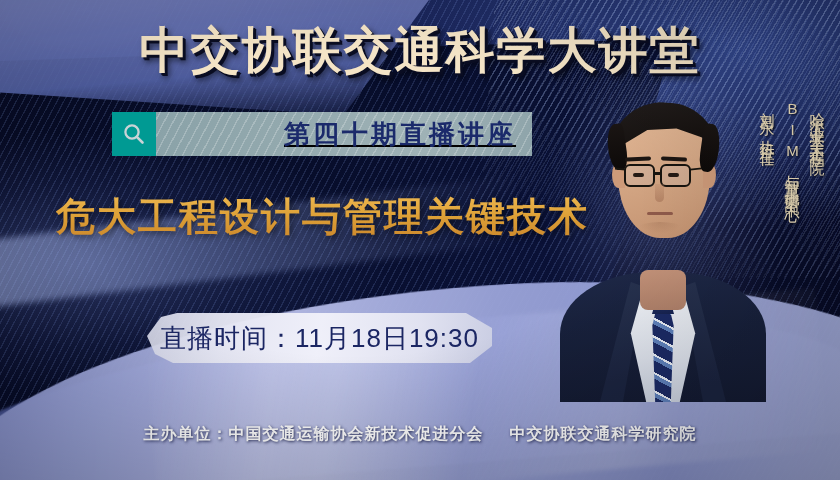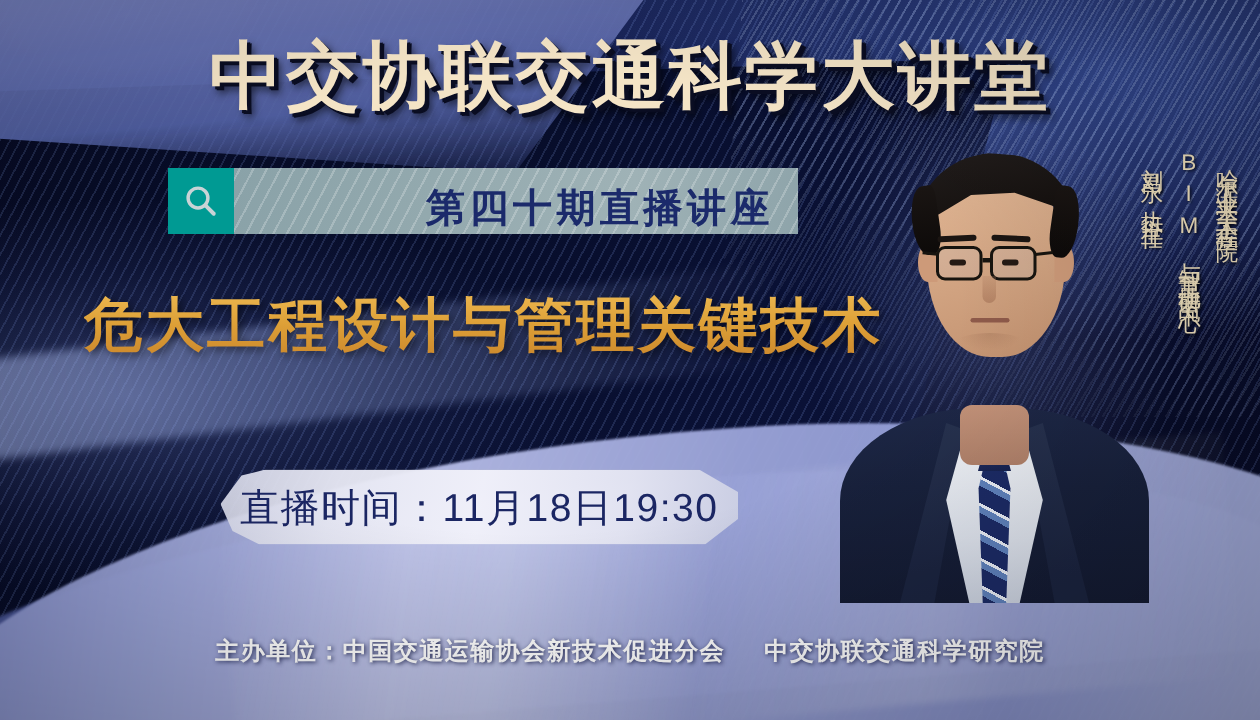--- a/index.html
+++ b/index.html
@@ -227,22 +227,23 @@
   
   .sub-band{
     position:absolute; left:112px; top:112px; width:420px; height:44px;
     display:flex; align-items:stretch;
   }
   .sub-band-body{
     position:relative;
     flex:1;
     background:linear-gradient(100deg,#8aa2a8 0%, #93a9ae 35%, #9fb2b6 70%, #8ea4aa 100%);
     overflow:hidden;
-    display:flex; align-items:flex-end; justify-content:flex-end;
+    display:flex; align-items:center; justify-content:flex-end;
     padding-right:16px;
+    text-decoration:underline;
   }
   .sub-band-body::after{
     content:""; position:absolute; inset:0;
     background:repeating-linear-gradient(118deg,
       rgba(255,255,255,0) 0px, rgba(255,255,255,0) 3px,
       rgba(255,255,255,.22) 3px, rgba(255,255,255,.22) 4.4px,
       rgba(255,255,255,0) 4.4px, rgba(255,255,255,0) 8px);
     pointer-events:none;
   }
   .sub-band-text{

